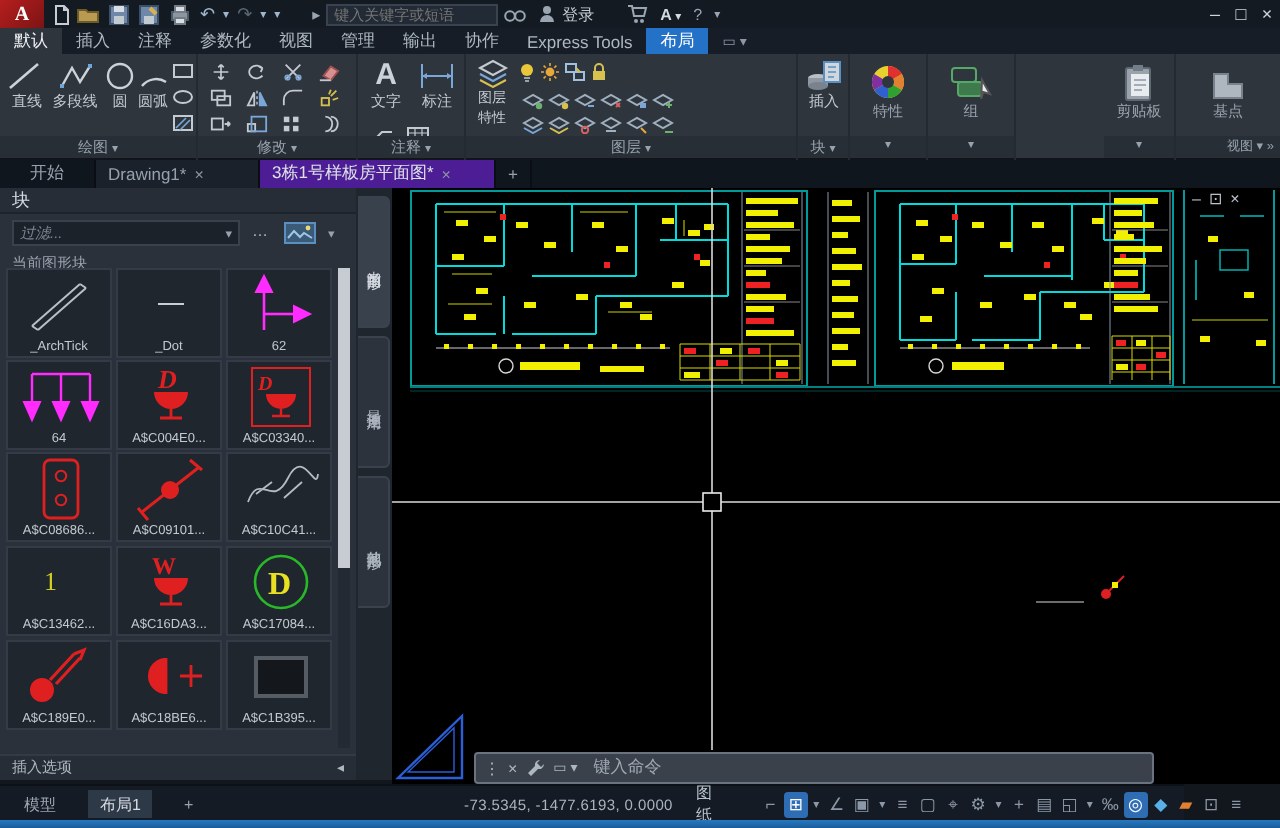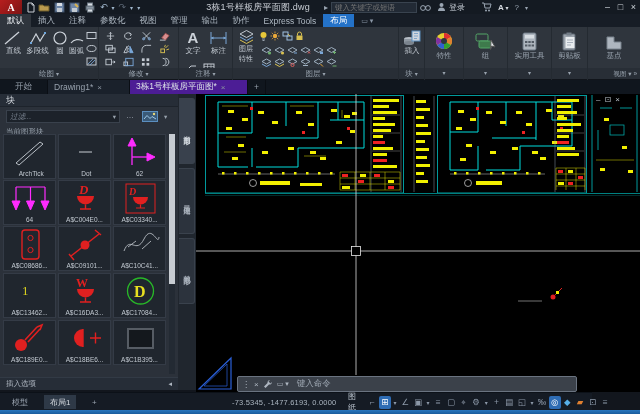--- a/index.html
+++ b/index.html
@@ -108,21 +108,20 @@
             <rect x="3.5" y="1" width="5" height="3" fill="#d8dee4" stroke="#717c87"></rect>
             <rect x="3.5" y="7" width="5" height="3" fill="#d8dee4" stroke="#717c87"></rect>
           </svg>
         </span>
       <span class="g">↶</span>
       <span class="g" style="font-size:6px">▾</span>
       <span class="g" style="color:#5b6674">↷</span>
       <span class="g" style="font-size:6px">▾</span>
       <span class="g" style="font-size:6px">▾</span>
     </div>
-    <div class="title-text" style="margin-left:64px">3栋1号样板房平面图.dwg</div>
     <span class="tb-ic" style="margin-left:14px">▸</span>
     <input class="searchbox" placeholder="键入关键字或短语" style="">
     <span class="tb-ic">
         <svg width="11" height="9" viewBox="0 0 11 9">
           <circle cx="3" cy="5" r="2.4" fill="none" stroke="#9aa5b2"></circle>
           <circle cx="8" cy="5" r="2.4" fill="none" stroke="#9aa5b2"></circle>
           <path d="M5,4 h1" stroke="#9aa5b2"></path>
         </svg>
       </span>
     <span class="tb-ic">
@@ -451,36 +450,20 @@
       <div class="lay">特性</div>
       <div class="plabel" style="font-size:6px">▾</div>
     </div>
     <div class="panel" style="left:464px;width:44px;text-align:center">
       <svg width="22" height="19" viewBox="0 0 22 19" style="margin:5px auto 0">
           <rect x="1" y="2" width="12" height="7" rx="1.5" fill="none" stroke="#55a868"></rect>
           <rect x="4" y="9" width="12" height="7" rx="1.5" fill="#3e7a4c" stroke="#55a868"></rect>
           <path d="M16,8 l4,7 l-3.4,-1 l-1,3.4 z" fill="#e8ecef" stroke="#555"></path>
         </svg>
       <div class="lay">组</div>
-      <div class="plabel" style="font-size:6px">▾</div>
-    </div>
-    <div class="panel" style="left:508px;width:44px;text-align:center">
-      <svg width="15" height="19" viewBox="0 0 15 19" style="margin:5px auto 0">
-          <rect x="1" y="1" width="13" height="17" rx="1.5" fill="#aeb6bf" stroke="#6a7682"></rect>
-          <rect x="3" y="3" width="9" height="3.5" fill="#d8dee3"></rect>
-          <g fill="#525a64">
-            <rect x="3" y="9" width="2.4" height="2"></rect>
-            <rect x="6.3" y="9" width="2.4" height="2"></rect>
-            <rect x="9.6" y="9" width="2.4" height="2"></rect>
-            <rect x="3" y="12.5" width="2.4" height="2"></rect>
-            <rect x="6.3" y="12.5" width="2.4" height="2"></rect>
-            <rect x="9.6" y="12.5" width="2.4" height="2"></rect>
-          </g>
-        </svg>
-      <div class="lay">实用工具</div>
       <div class="plabel" style="font-size:6px">▾</div>
     </div>
     <div class="panel" style="left:552px;width:36px;text-align:center">
       <svg width="15" height="19" viewBox="0 0 15 19" style="margin:5px auto 0">
           <rect x="1" y="2" width="12" height="16" rx="1" fill="#9aa2ab" stroke="#5f6974"></rect>
           <rect x="4.5" y="0.5" width="5" height="3" fill="#737d87"></rect>
           <rect x="3.5" y="5" width="9" height="11" fill="#e8ecef"></rect>
           <path d="M5,8 h6 M5,10.5 h6 M5,13 h4" stroke="#8c98a8" stroke-width=".7"></path>
         </svg>
       <div class="lay">剪贴板</div>
@@ -888,21 +871,21 @@
     <span class="ci" style="font-size:7px">▭ ▾</span>
     <span style="margin-left:4px;color:#9fa8b3">键入命令</span>
   </div>
 
   <div class="abs statusbar">
     <div class="ltab" style="left:6px">模型</div>
     <div class="ltab active" style="left:44px">布局1</div>
     <div class="ltab" style="left:86px">+</div>
     <div class="coords">-73.5345, -1477.6193, 0.0000</div>
     <div class="r" style="position:absolute;left:348px;top:2px;height:14px;gap:1px">
-      <span style="font-size:8px;color:#b8c1cb;margin-right:2px">图纸</span>
+      <span style="font-size:8px;color:#b8c1cb;margin-right:15px">图纸</span>
       <span class="sico">⌐</span>
       <span class="sico hl">⊞</span>
       <span class="sico" style="width:7px;font-size:6px">▾</span>
       <span class="sico">∠</span>
       <span class="sico">▣</span>
       <span class="sico" style="width:7px;font-size:6px">▾</span>
       <span class="sico">≡</span>
       <span class="sico">▢</span>
       <span class="sico">⌖</span>
       <span class="sico">⚙</span>

